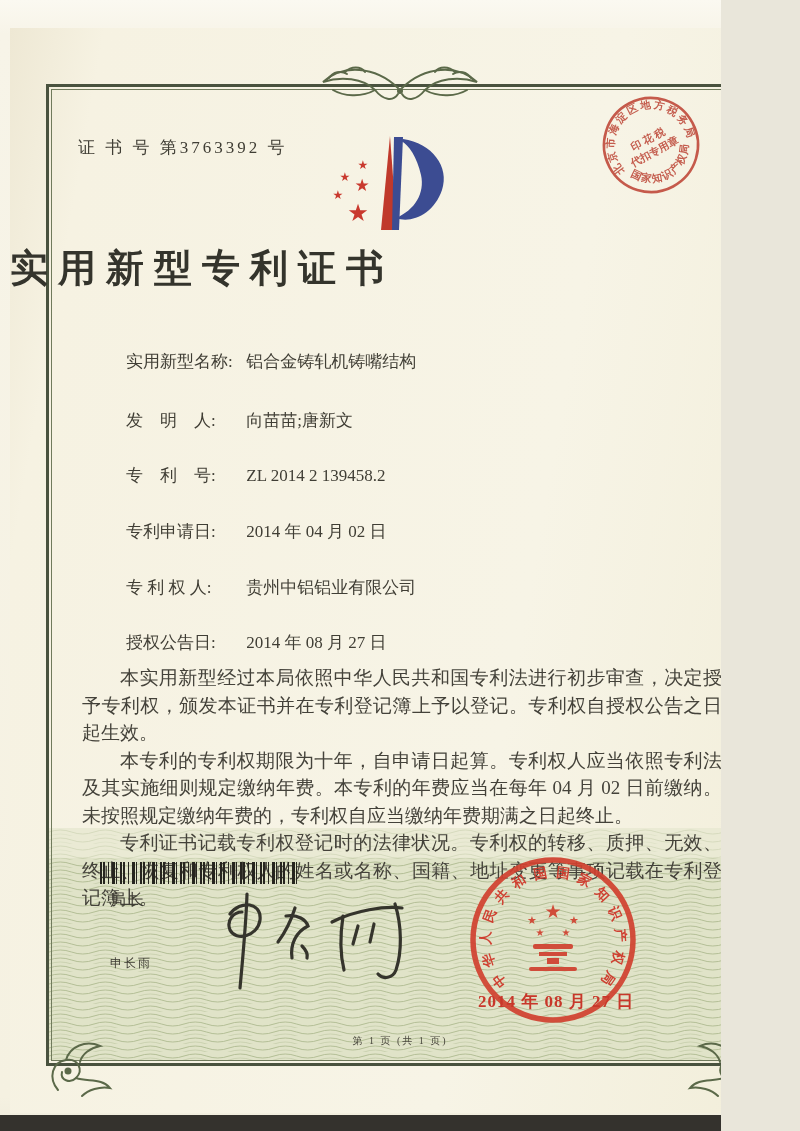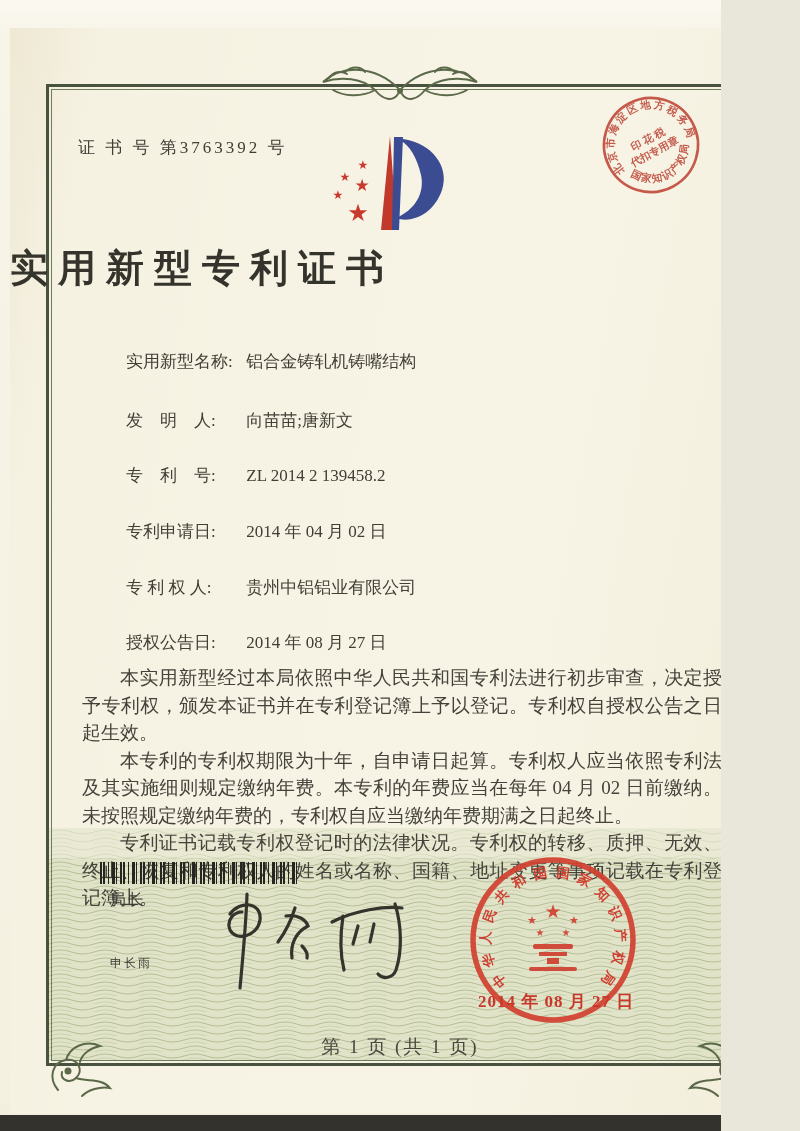--- a/index.html
+++ b/index.html
@@ -40,21 +40,21 @@
                 font-family:Liberation Mono, monospace;letter-spacing:2px;}
   .signer-name{position:absolute;left:100px;top:927px;font-size:12px;color:#3c3a32;
                font-family:"Liberation Sans","DejaVu Sans",sans-serif;letter-spacing:2px;}
   .signature{position:absolute;left:180px;top:858px;}
 
   .seal{position:absolute;left:455px;top:824px;}
   .seal-date{position:absolute;left:468px;top:962px;font-size:17px;font-weight:700;
              color:#c8372a;letter-spacing:1px;white-space:nowrap;}
 
   .footer{position:absolute;left:36px;top:1006px;width:708px;text-align:center;
-          font-size:19px;color:#4a483e;letter-spacing:2px;}
+          font-size:10px;color:#4a483e;letter-spacing:2px;}
 
   .tax-stamp{position:absolute;left:581px;top:57px;opacity:.9;}
 
   .orn-top{position:absolute;left:295px;top:30px;}
   .orn-bl{position:absolute;left:34px;top:1000px;}
   .orn-br{position:absolute;left:670px;top:1000px;transform:scaleX(-1);}
 </style>
 </head>
 <body>
 

